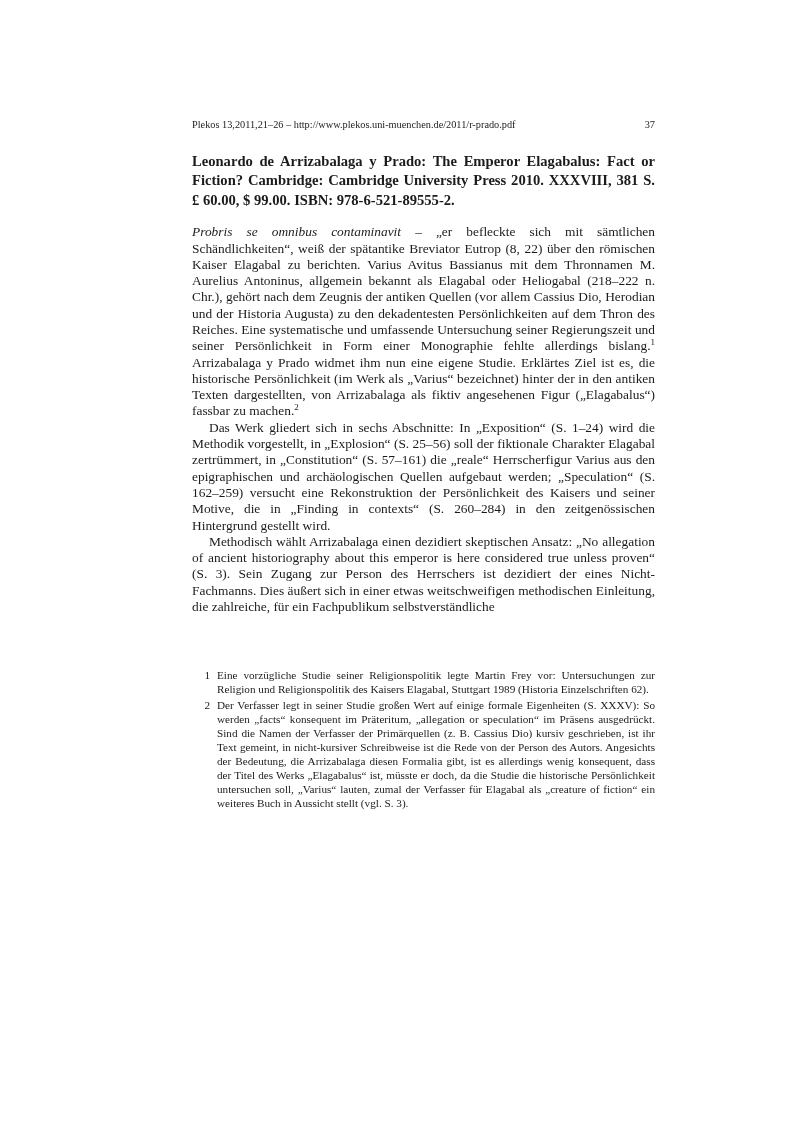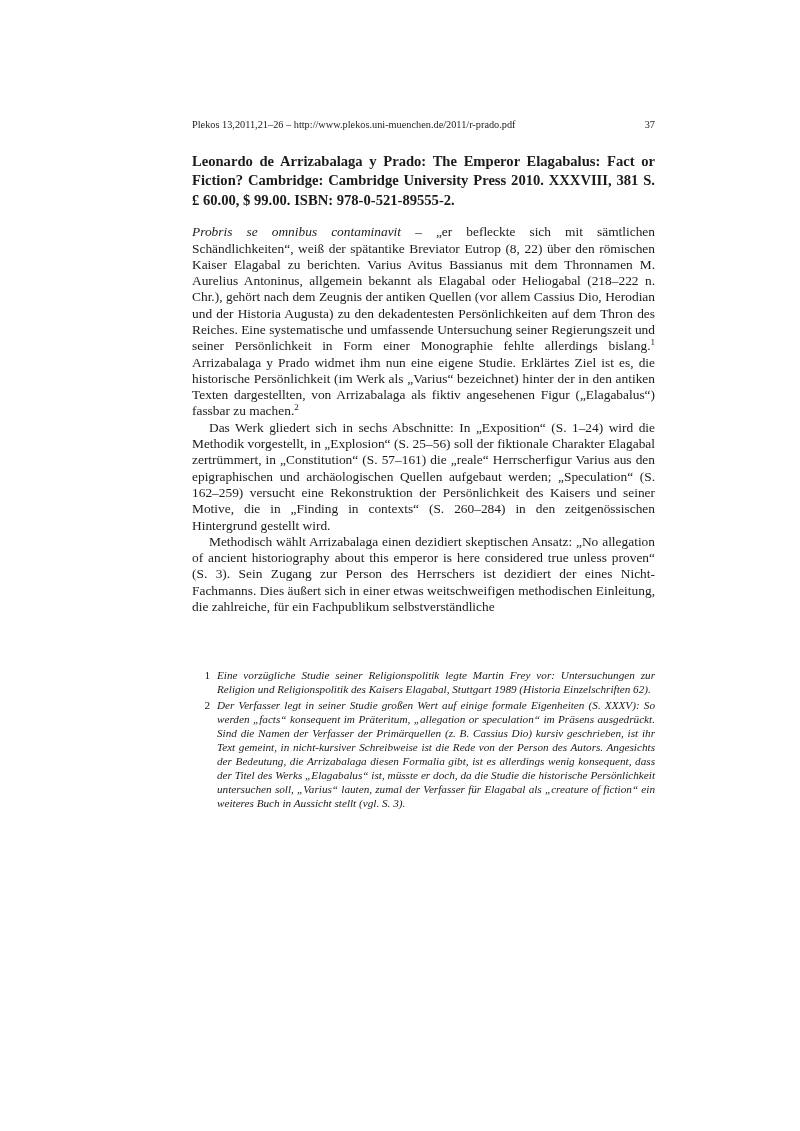--- a/index.html
+++ b/index.html
@@ -80,36 +80,35 @@
     margin-bottom: 2px;
   }
   .footnote .fn-num {
     flex: 0 0 8px;
     text-align: right;
     margin-right: 7px;
   }
   .footnote .fn-text {
     flex: 1;
     text-align: justify;
-    font-style: italic;
   }
 </style>
 </head>
 <body>
 
 <div class="page">
 
   <div class="running-header">
     <span class="header-center"><span>Plekos 13,2011,21–26 –</span>
       <span>http://www.plekos.uni-muenchen.de/2011/r-prado.pdf</span></span>
     <span class="page-number">37</span>
   </div>
 
   <div class="text-column">
-    <p class="title">Leonardo de Arrizabalaga y Prado: The Emperor Elagabalus: Fact or Fiction? Cambridge: Cambridge University Press 2010. XXXVIII, 381 S. £ 60.00, $ 99.00. ISBN: 978-0-521-89555-2.</p>
+    <p class="title">Leonardo de Arrizabalaga y Prado: The Emperor Elagabalus: Fact or Fiction? Cambridge: Cambridge University Press 2010. XXXVIII, 381 S. £ 60.00, $ 99.00. ISBN: 978-6-521-89555-2.</p>
 
     <p class="body-par first"><i>Probris se omnibus contaminavit</i><span> – „er befleckte sich mit sämtlichen Schändlichkeiten“, weiß der spätantike Breviator Eutrop (8, 22) über den römischen Kaiser Elagabal zu berichten. Varius Avitus Bassianus mit dem Thronnamen M. Aurelius Antoninus, allgemein bekannt als Elagabal oder Heliogabal (218–222 n. Chr.), gehört nach dem Zeugnis der antiken Quellen (vor allem Cassius Dio, Herodian und der Historia Augusta) zu den dekadentesten Persönlichkeiten auf dem Thron des Reiches. Eine systematische und umfassende Untersuchung seiner Regierungszeit und seiner Persönlichkeit in Form einer Monographie fehlte allerdings bislang.</span><sup class="fn-marker">1</sup><span> Arrizabalaga y Prado widmet ihm nun eine eigene Studie. Erklärtes Ziel ist es, die historische Persönlichkeit (im Werk als „Varius“ bezeichnet) hinter der in den antiken Texten dargestellten, von Arrizabalaga als fiktiv angesehenen Figur („Elagabalus“) fassbar zu machen.</span><sup class="fn-marker">2</sup></p>
 
     <p class="body-par">Das Werk gliedert sich in sechs Abschnitte: In „Exposition“ (S. 1–24) wird die Methodik vorgestellt, in „Explosion“ (S. 25–56) soll der fiktionale Charakter Elagabal zertrümmert, in „Constitution“ (S. 57–161) die „reale“ Herrscherfigur Varius aus den epigraphischen und archäologischen Quellen aufgebaut werden; „Speculation“ (S. 162–259) versucht eine Rekonstruktion der Persönlichkeit des Kaisers und seiner Motive, die in „Finding in contexts“ (S. 260–284) in den zeitgenössischen Hintergrund gestellt wird.</p>
 
     <p class="body-par">Methodisch wählt Arrizabalaga einen dezidiert skeptischen Ansatz: „No allegation of ancient historiography about this emperor is here considered true unless proven“ (S. 3). Sein Zugang zur Person des Herrschers ist dezidiert der eines Nicht-Fachmanns. Dies äußert sich in einer etwas weitschweifigen methodischen Einleitung, die zahlreiche, für ein Fachpublikum selbstverständliche</p>
   </div>
 
   <div class="footnotes">
     <div class="footnote">

